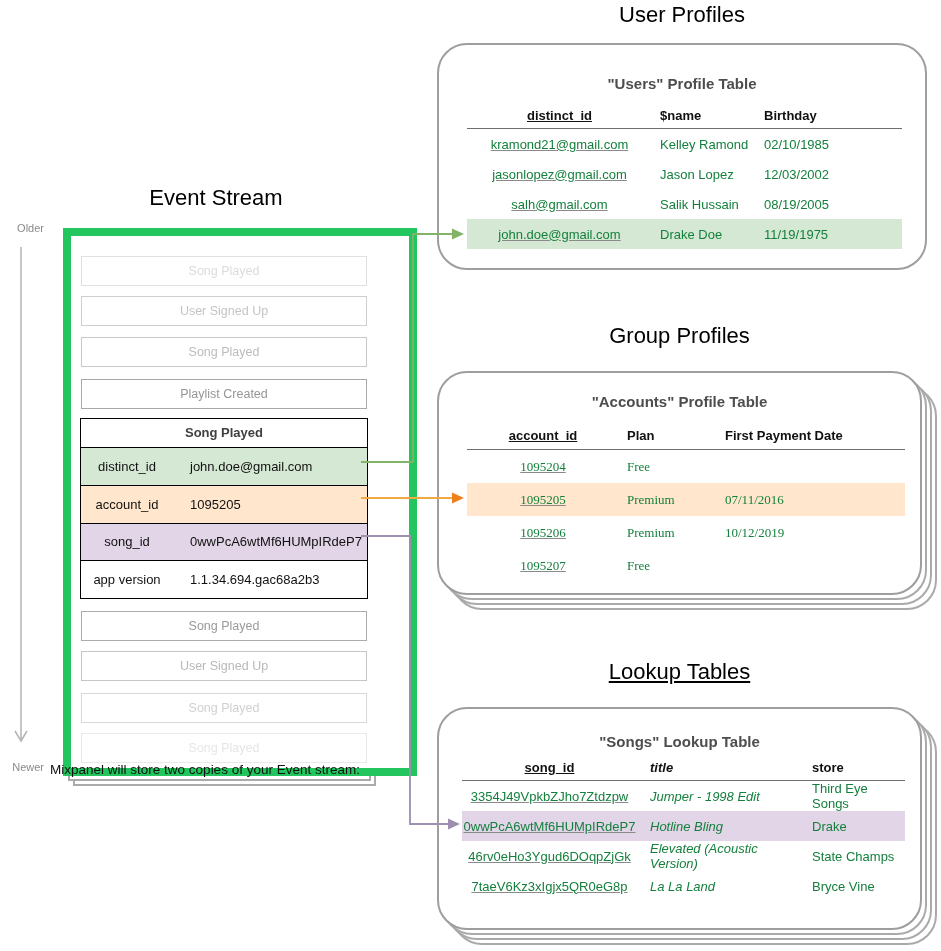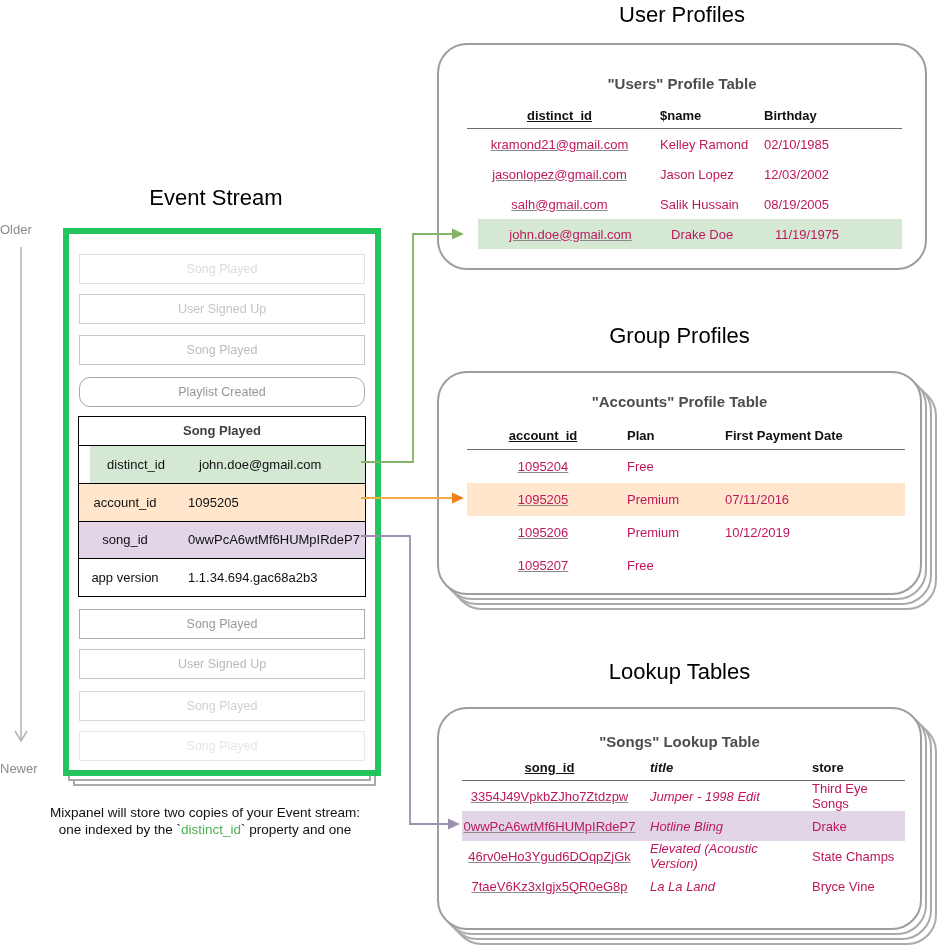--- a/index.html
+++ b/index.html
@@ -3,97 +3,97 @@
 <meta charset="utf-8">
 <style>
   * { box-sizing: border-box; margin: 0; padding: 0; }
   body { background:#fff; font-family:"Liberation Sans", sans-serif; }
   .canvas { position:relative; width:941px; height:951px; background:#fff; overflow:hidden; }
 
   .big-title { position:absolute; font-size:22px; color:#000; text-align:center; line-height:24px; }
 
   
   .stack-layer { position:absolute; background:#fff; border:2px solid #aaa; }
-  .es-main { position:absolute; left:63px; top:228px; width:318px; height:548px; background:#fff; border:6px solid #22c55e; }
+  .es-main { position:absolute; left:63px; top:228px; width:354px; height:548px; background:#fff; border:8px solid #22c55e; }
   .evbox { position:absolute; left:10px; width:286px; height:30px; border:1px solid #8c8c8c;
            color:#737373; font-size:12.5px; text-align:center; line-height:28px; background:#fff; }
   .evhead { position:absolute; left:9px; width:288px; height:30px; border:1.5px solid #000;
             font-weight:bold; color:#404040; font-size:13px; text-align:center; line-height:27px; background:#fff; }
   .evtable { position:absolute; left:9px; width:288px; height:151px; border:1.5px solid #000;
              border-top:none; display:flex; flex-direction:column; }
   .evrow { flex:1; display:flex; align-items:center; font-size:13px; color:#111; border-top:1px solid #000; }
   .evrow:first-child { border-top:none; }
   .evrow .key { width:92px; text-align:center; flex:none; }
   .evrow .val { padding-left:17px; }
 
-  .hl-green  { background:#d5e8d4;margin-left:11px; }
+  .hl-green  { background:#d5e8d4; }
   .hl-orange { background:#ffe6cc; }
   .hl-purple { background:#e1d5e7; }
 
-  .axis-label { position:absolute; font-size:13px; color:#8a8a8a; width:44px; text-align:left; left:0; }
+  .axis-label { position:absolute; font-size:11px; color:#8a8a8a; width:44px; text-align:right; left:0; }
 
   
   .card { position:absolute; background:#fff; border:2px solid #9e9e9e; border-radius:30px; }
   .card-subtitle { position:absolute; left:0; right:0; text-align:center; font-size:15px; font-weight:bold;
                    color:#4d4d4d; line-height:20px; }
   .tbl { position:absolute; }
   .thead { display:flex; font-weight:bold; font-size:13px; color:#111;
            border-bottom:1px solid #6e6e6e; align-items:center; }
-  .trow { display:flex; align-items:center; font-size:13px; color:#be185d; }
+  .trow { display:flex; align-items:center; font-size:13px; color:#15803d; }
   .keylink { text-decoration:underline; text-decoration-color:#8a8a8a; }
   .headkey { text-decoration:underline; }
 
   .u-tbl .c1 { width:185px; text-align:center; flex:none; }
   .u-tbl .c2 { width:104px; padding-left:8px; flex:none; }
   .u-tbl .c3 { flex:1; padding-left:8px; }
   .u-tbl .thead { height:27px; }
   .u-tbl .trow { height:30px; }
 
   .a-tbl .c1 { width:152px; text-align:center; flex:none; }
   .a-tbl .c2 { width:98px; padding-left:8px; flex:none; }
   .a-tbl .c3 { flex:1; padding-left:8px; }
   .a-tbl .thead { height:28px; }
-  .a-tbl .trow { height:33px; }
+  .a-tbl .trow { height:33px;font-family:Liberation Serif, serif; }
 
   .s-tbl .c1 { width:175px; text-align:center; flex:none; }
   .s-tbl .c2 { width:160px; padding-left:13px; flex:none;font-style:italic; }
   .s-tbl .c3 { flex:1; padding-left:15px; }
   .s-tbl .thead { height:27px; }
   .s-tbl .trow { height:30px; }
 
   
-  .caption { position:absolute; left:15px; top:805px; width:380px; text-align:center;
+  .caption { position:absolute; left:15px; top:762px; width:380px; text-align:center;
              font-size:13.5px; line-height:16.5px; color:#111; }
   .cap-green  { color:#4caf50; }
   .cap-orange { color:#ff9800; }
 
   svg.overlay { position:absolute; left:0; top:0; pointer-events:none; z-index:50; }
 </style>
 </head>
 <body>
 
 <div class="canvas">
 
   <div class="big-title" style="left:66px; top:186px; width:300px;">Event Stream</div>
   <div class="big-title" style="left:437px; top:3px; width:490px;">User Profiles</div>
   <div class="big-title" style="left:437px; top:324px; width:485px;">Group Profiles</div>
-  <div class="big-title" style="left:437px; top:660px; width:485px;">Lookup Tables</div>
+  <div class="big-title" style="left:437px; top:660px; width:485px;text-decoration:underline;">Lookup Tables</div>
 
   <div class="axis-label" style="top:222px;">Older</div>
   <div class="axis-label" style="top:761px;">Newer</div>
 
   <div class="stack-layer" style="left:73px; top:238px; width:303px; height:548px;"></div>
   <div class="stack-layer" style="left:68px; top:233px; width:303px; height:548px;"></div>
 
   <div class="es-main">
 
     <div class="evbox" style="top:20px;  opacity:0.25;">Song Played</div>
     <div class="evbox" style="top:60px;  opacity:0.42;">User Signed Up</div>
     <div class="evbox" style="top:101px; opacity:0.48;">Song Played</div>
-    <div class="evbox" style="top:143px; opacity:0.75;border-radius:11px;">Playlist Created</div>
+    <div class="evbox" style="top:143px; opacity:0.75;">Playlist Created</div>
 
     <div class="evhead" style="top:182px;">Song Played</div>
     <div class="evtable" style="top:212px;">
       <div class="evrow hl-green">
         <span class="key">distinct_id</span>
         <span class="val">john.doe@gmail.com</span>
       </div>
       <div class="evrow hl-orange">
         <span class="key">account_id</span>
         <span class="val">1095205</span>
@@ -208,21 +208,20 @@
       <div class="trow">
         <span class="c1 keylink">7taeV6Kz3xIgjx5QR0eG8p</span>
         <span class="c2">La La Land</span>
         <span class="c3">Bryce Vine</span>
       </div>
     </div>
   </div>
 
   <div class="caption">
     <div>Mixpanel will store two copies of your Event stream:</div>
-    <div><span>one indexed by the `</span><span class="cap-green">distinct_id</span><span>` property and one</span></div>
   </div>
 
   <svg class="overlay" width="941" height="951" viewBox="0 0 941 951">
 
     <line x1="21" y1="247" x2="21" y2="740" fill="none" stroke-width="1.5" stroke="#b3b3b3"></line>
     <polyline points="15,731 21,741 27,731" fill="none" stroke-width="1.5" stroke="#b3b3b3"></polyline>
 
     <path d="M361 462 H413 V234 H452" fill="none" stroke-width="1.8" stroke="#82b366"></path>
     <polygon points="464,234 452,228.5 452,239.5" fill="#82b366"></polygon>
 

